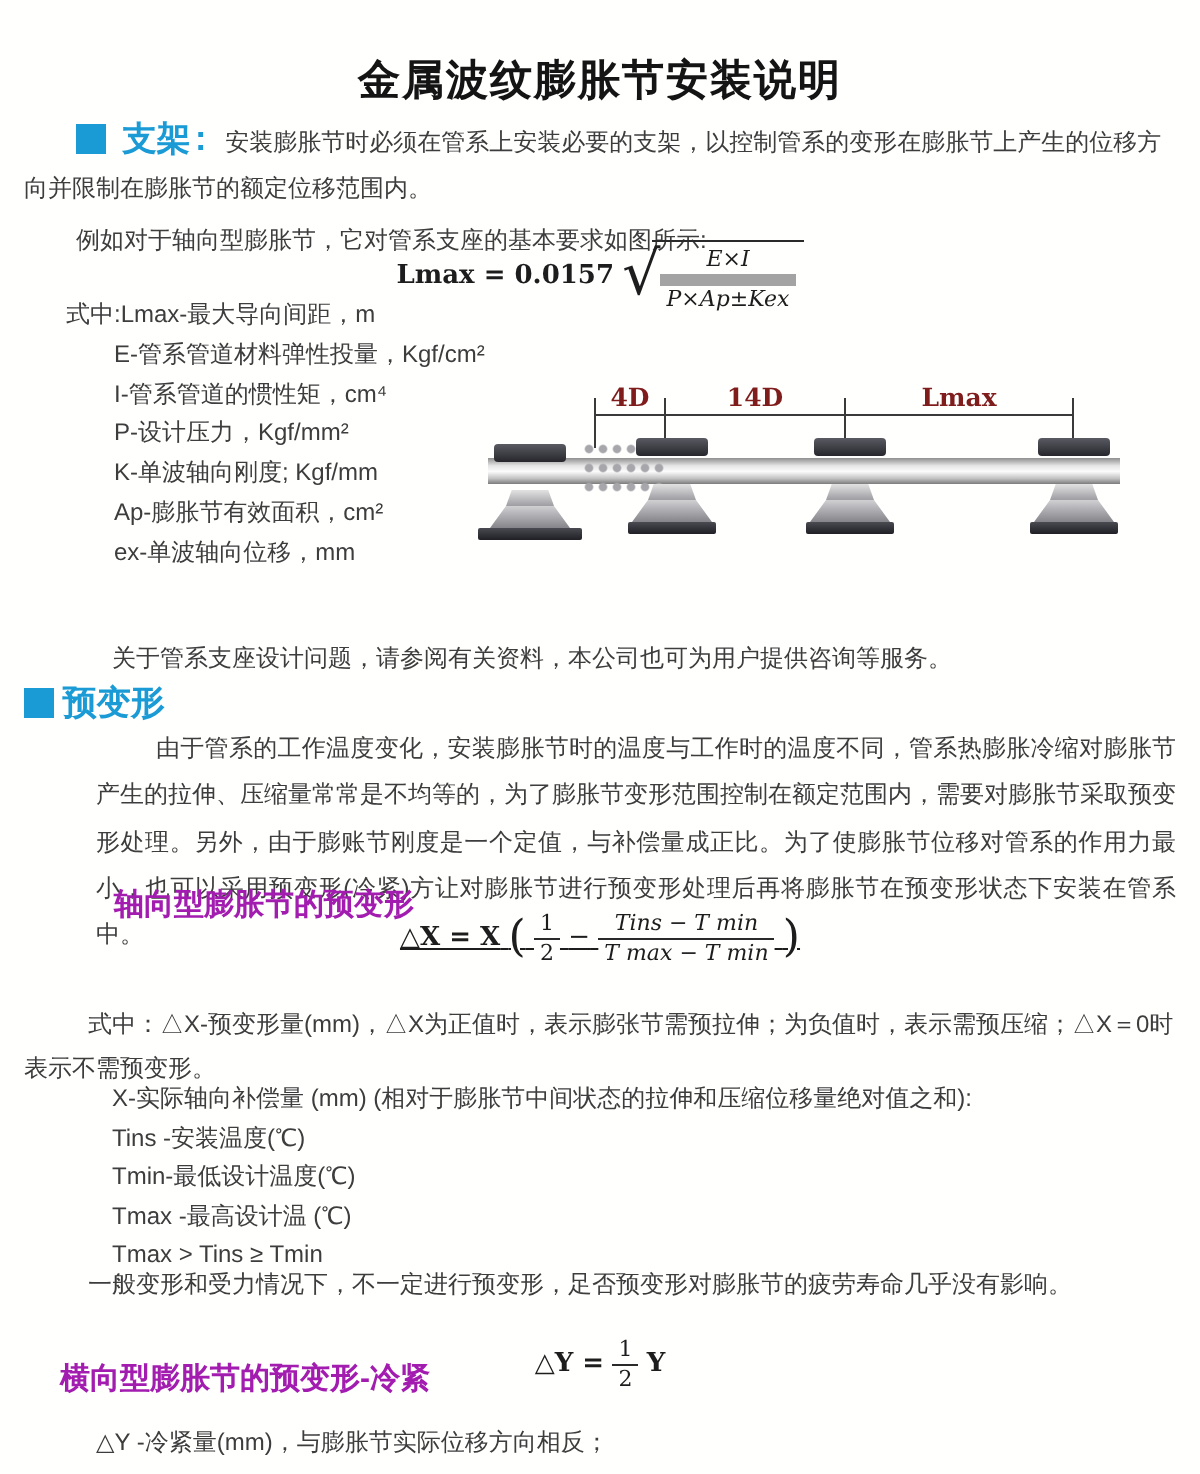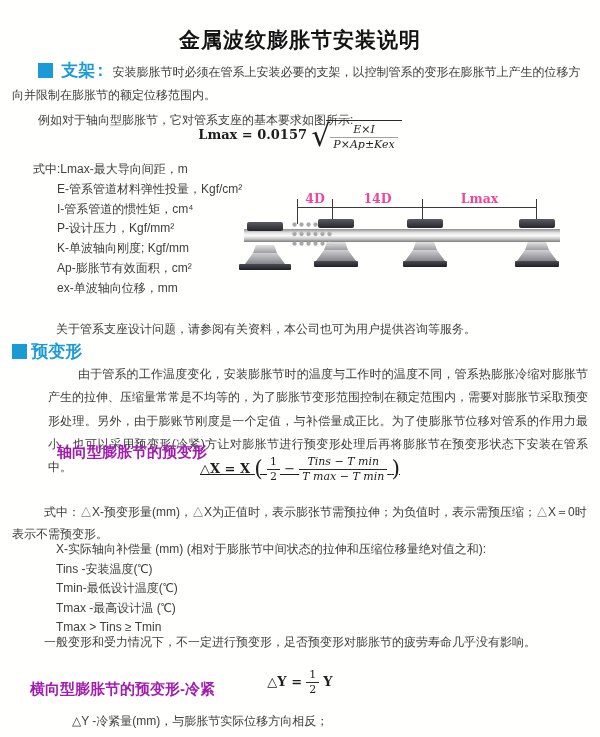--- a/index.html
+++ b/index.html
@@ -26,38 +26,38 @@
   
   .formula { text-align:center; font-family:"DejaVu Serif", serif; color:#1d1d1d; font-size:13px; }
   .f-bold { font-weight:bold; }
   .frac { display:inline-block; vertical-align:middle; text-align:center; font-size:11px; line-height:1.25; }
   .frac .num { display:block; padding:0 3px; border-bottom:1px solid #2a2a2a; }
   .frac .den { display:block; padding:0 3px; }
   .ital { font-style:italic; }
   .radical { display:inline-flex; align-items:center; vertical-align:middle; }
   .sqrt-glyph { font-size:30px; font-weight:400; line-height:0.8; margin-right:-4px; color:#1d1d1d; }
   .sqrt-box { display:inline-block; border-top:1.6px solid #2a2a2a; padding:2px 4px 0; }
-  .sqrt-box .frac .num { border-bottom:1px solid #a3a3a3; }
+  .sqrt-box .frac .num { border-bottom:6px solid #a3a3a3; }
   .paren { font-size:22px; font-weight:400; vertical-align:middle; line-height:1; }
 
   
-  .defs { position:absolute; left:33px; top:160px; line-height:19.8px; white-space:nowrap; }
+  .defs { position:absolute; left:33px; top:148px; line-height:19.8px; white-space:nowrap; }
   .defs > div { padding-left:24px; }
   .defs > div:first-child { padding-left:0; }
 
   
   .diagram { position:absolute; left:240px; top:190px; width:356px; height:100px; }
   .dim-rule { position:absolute; left:57px; top:17px; width:239px; height:0; border-top:1.5px solid #3a3a3a; }
   .tick { position:absolute; width:0; border-left:1.5px solid #3a3a3a; }
   .t1 { left:57px; top:9px; height:25px; }
   .t2 { left:92px; top:9px; height:22px; }
   .t3 { left:182px; top:9px; height:22px; }
   .t4 { left:296px; top:9px; height:25px; }
   .dim-label { position:absolute; top:1px; font-family:"DejaVu Serif", serif; font-weight:bold;
-    font-size:12.5px; color:#ec4899; text-align:center; }
+    font-size:12.5px; color:#7f1d1d; text-align:center; }
   .dl1 { left:57px; width:36px; }
   .dl2 { left:93px; width:89px; }
   .dl3 { left:183px; width:113px; }
   .pipe { position:absolute; left:4px; top:39px; width:316px; height:13px;
     background:linear-gradient(to bottom,#8f8f8f,#e6e6e6 30%,#fbfbfb 52%,#c4c4c4 78%,#7c7c7c); }
   .bellows { position:absolute; left:51px; top:31px; width:41px; height:29px;
     background-image:radial-gradient(circle at 3.5px 3.5px, #a6a6ab 1.7px, rgba(0,0,0,0) 2.5px);
     background-size:7px 9.5px; }
   .support { position:absolute; width:46px; height:50px; top:29px; }
   .support .clamp { position:absolute; left:5px; top:0; width:36px; height:9px;
@@ -190,15 +190,15 @@
 
   <div class="abs formula" style="top:668px;">
     <span class="f-bold">△Y =</span>
     <span class="frac">
       <span class="num">1</span>
       <span class="den">2</span>
     </span>
     <span class="f-bold">Y</span>
   </div>
 
-  <p class="abs smalltext" style="top:700px; left:72px; right:12px;">△Y -冷紧量(mm)，与膨胀节实际位移方向相反；</p>
+  <p class="abs smalltext" style="top:700px; left:48px; right:12px;">△Y -冷紧量(mm)，与膨胀节实际位移方向相反；</p>
 
 </div>
 
 </body></html>

